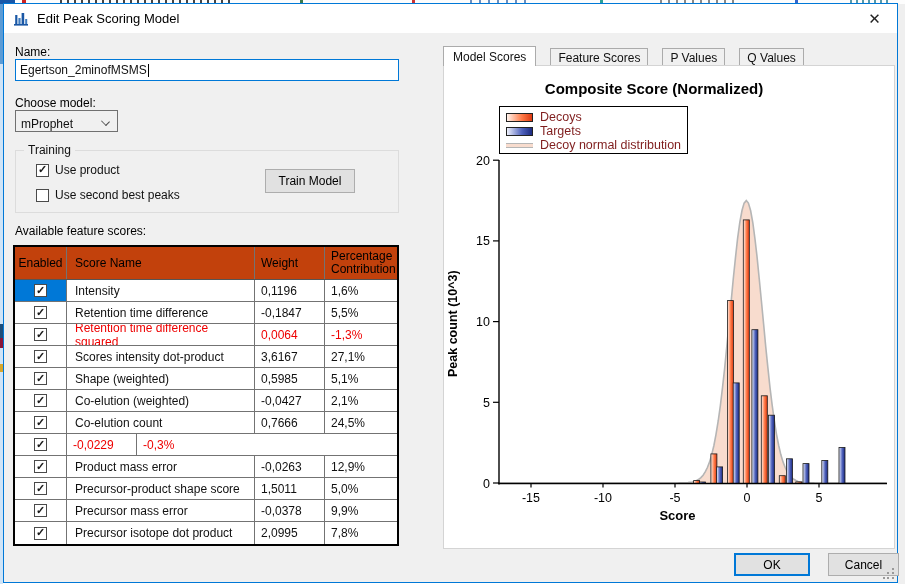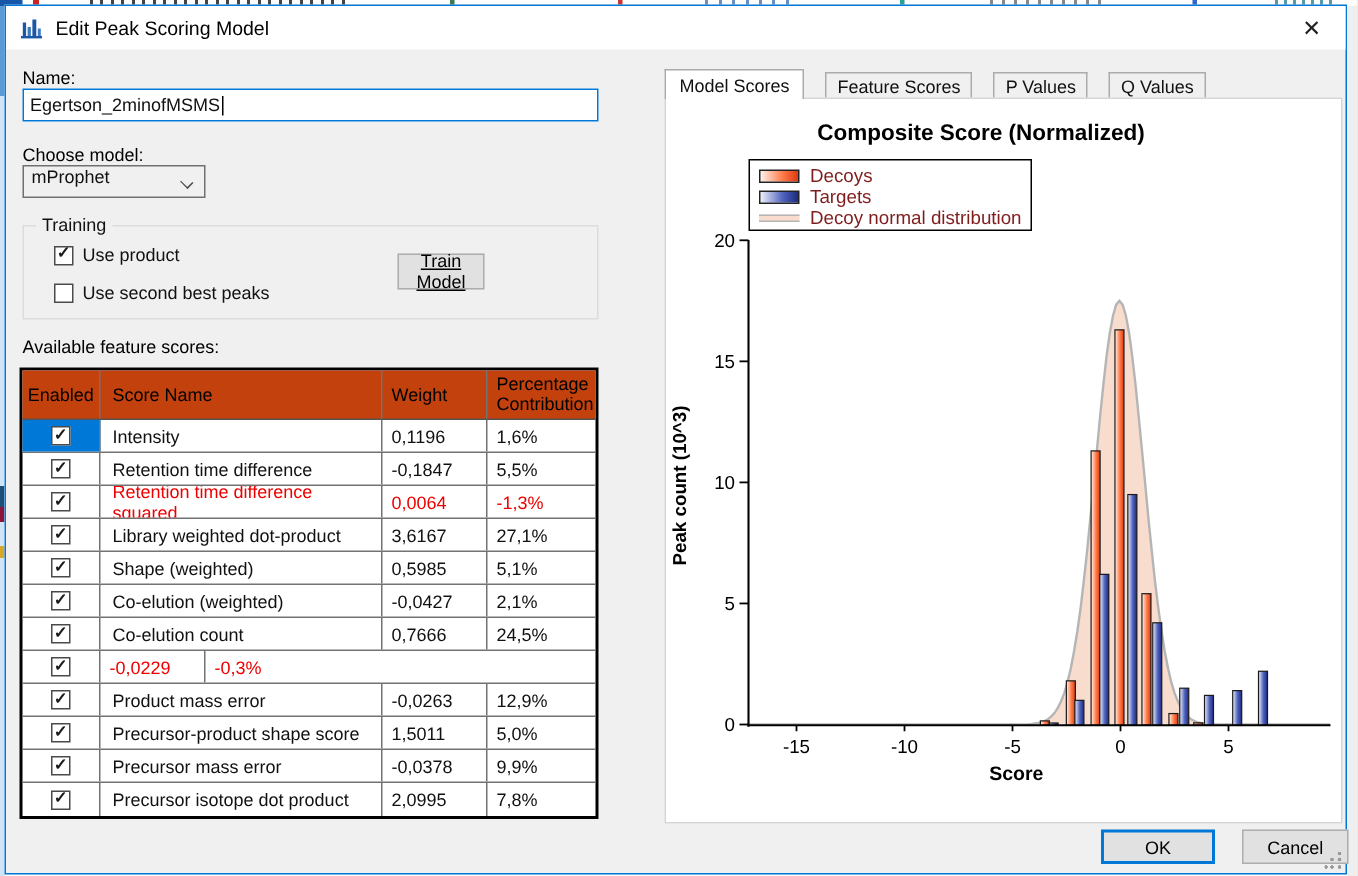--- a/index.html
+++ b/index.html
@@ -27,37 +27,37 @@
   .close-btn { position:absolute; right:0; top:0; width:45px; height:29px; display:flex; align-items:center; justify-content:center;
     font-size:15px; color:#222; cursor:default; }
 
   label.fldlabel { position:absolute; font-size:12px; color:#000; }
   .textbox {
     position:absolute; left:11px; top:55px; width:384px; height:22px; background:#fff;
     border:1px solid var(--c-accent,#0078d7); display:flex; align-items:center; padding-left:4px; font-size:12px;
   }
   .caret { display:inline-block; width:1px; height:13px; background:#000; margin-left:1px; }
   .combobox {
-    position:absolute; left:11px; top:106px; width:122px; height:22px; background:#f0f0f0;
-    border:1px solid #707070; display:flex; align-items:flex-start; padding-left:5px; font-size:12px;
+    position:absolute; left:11px; top:106px; width:103px; height:22px; background:#f0f0f0;
+    border:1px solid #707070; display:flex; align-items:flex-end; padding-left:5px; font-size:12px;
   }
   .combo-chevron { position:absolute; right:8px; top:7px; width:7px; height:7px;
     border-right:1.4px solid #4a4a4a; border-bottom:1.4px solid #4a4a4a; transform:rotate(45deg) scaleY(.8); }
 
   .groupbox { position:absolute; left:11px; top:146px; width:384px; height:63px; border:1px solid #dcdcdc; }
   .groupbox .gb-label { position:absolute; left:8px; top:-8px; background:#f0f0f0; padding:0 4px; font-size:12px; }
   .checkline { position:absolute; display:flex; align-items:center; gap:6px; font-size:12px; }
   .cb { width:13px; height:13px; background:#fff; border:1px solid #4a4a4a; display:inline-flex; align-items:center; justify-content:center;
     font-size:11px; line-height:11px; color:#1a1a1a; flex:0 0 auto; }
   .cb.checked::after { content:"\2713"; font-weight:bold; position:relative; top:-0.5px; }
   .btn {
     background:#e1e1e1; border:1px solid #adadad; font-size:12px; font-family:"Liberation Sans",sans-serif;
     display:flex; align-items:center; justify-content:center; color:#000;
   }
-  .train-btn { position:absolute; left:261px; top:165px; width:58px; height:24px;text-decoration:underline; }
+  .train-btn { position:absolute; left:261px; top:165px; width:90px; height:24px; }
 
   
   .ftable { position:absolute; left:9px; top:241px; width:386px; border:2px solid #000; background:#fff; }
   .frow { display:flex; height:22px; border-bottom:1px solid #737373; }
   .frow:last-child { border-bottom:none; }
   .fhead { display:flex; height:33px; border-bottom:1px solid #555; background:#c2410c; }
   .fc { border-right:1px solid #737373; display:flex; align-items:center; overflow:hidden; }
   .fc:last-child { border-right:none; }
   .c-en { width:52px; justify-content:center; }
   .c-nm { width:188px; padding-left:8px; }
@@ -200,21 +200,21 @@
               <span class="cb checked"></span>
             </div>
             <div class="fc c-nm red">Retention time difference squared</div>
             <div class="fc c-wt red">0,0064</div>
             <div class="fc c-pc red">-1,3%</div>
           </div>
           <div class="frow">
             <div class="fc c-en">
               <span class="cb checked"></span>
             </div>
-            <div class="fc c-nm">Library weighted dot-product</div>
+            <div class="fc c-nm">Scores intensity dot-product</div>
             <div class="fc c-wt">3,6167</div>
             <div class="fc c-pc">27,1%</div>
           </div>
           <div class="frow">
             <div class="fc c-en">
               <span class="cb checked"></span>
             </div>
             <div class="fc c-nm">Shape (weighted)</div>
             <div class="fc c-wt">0,5985</div>
             <div class="fc c-pc">5,1%</div>

